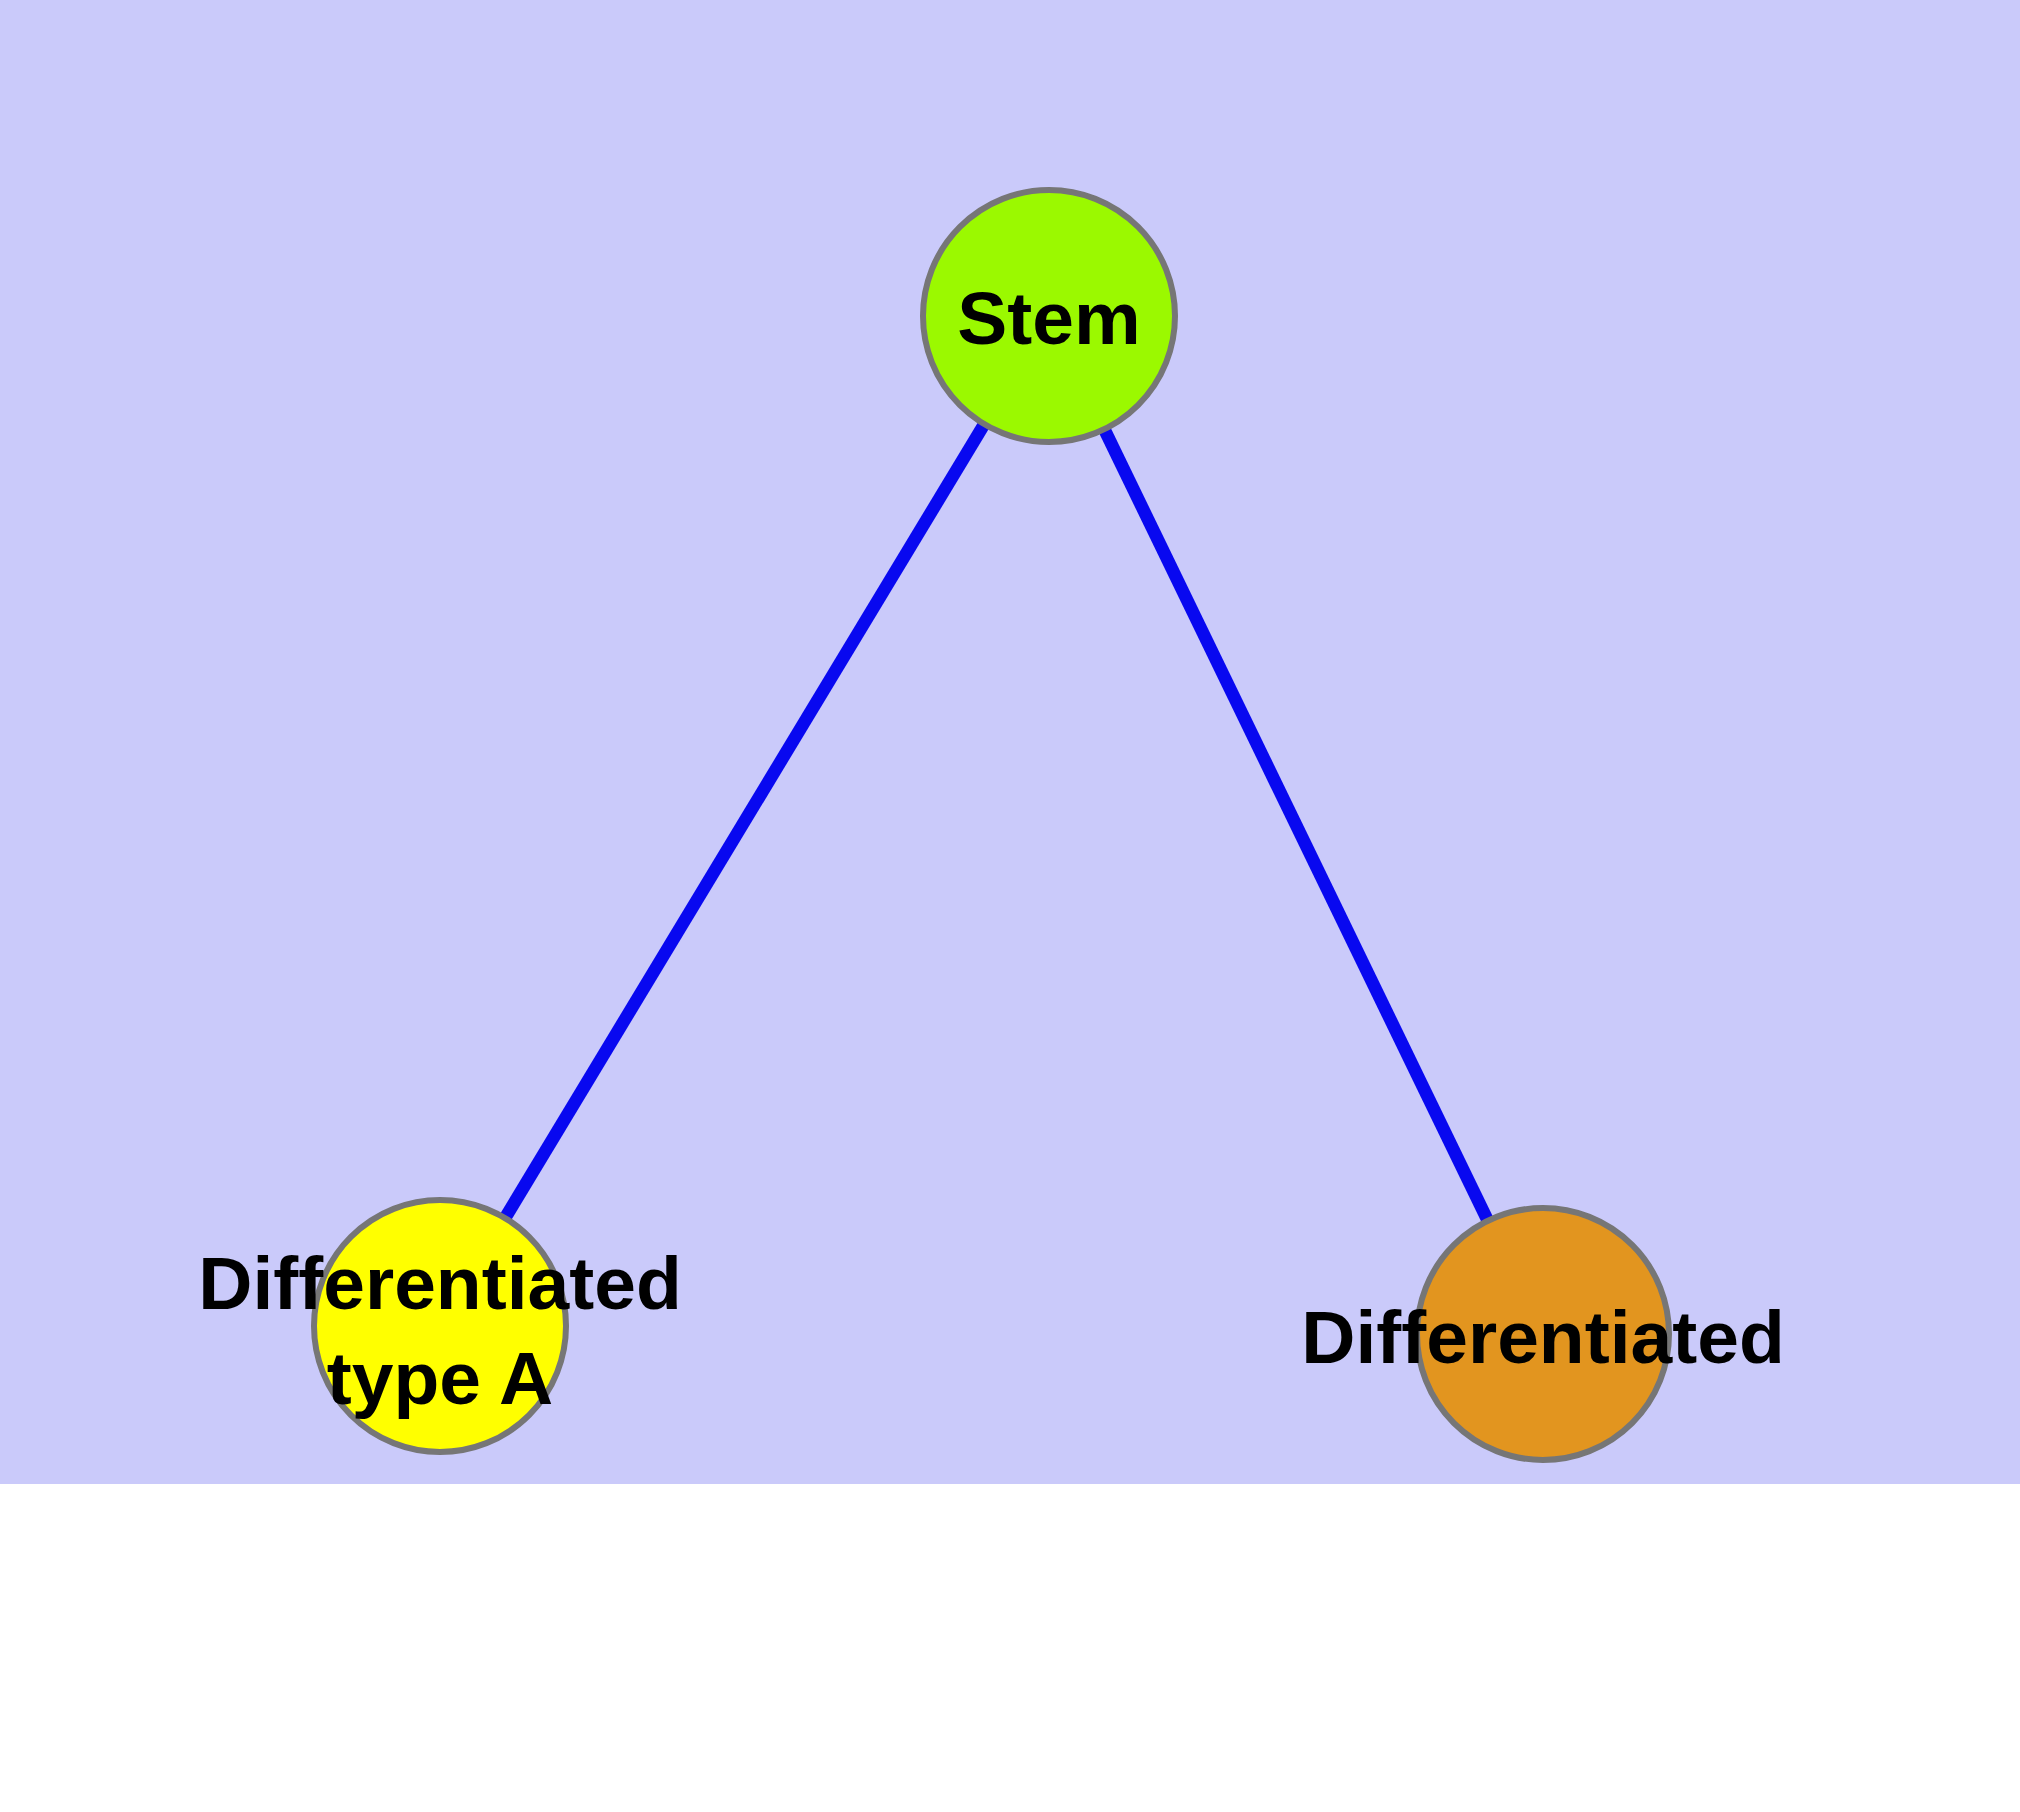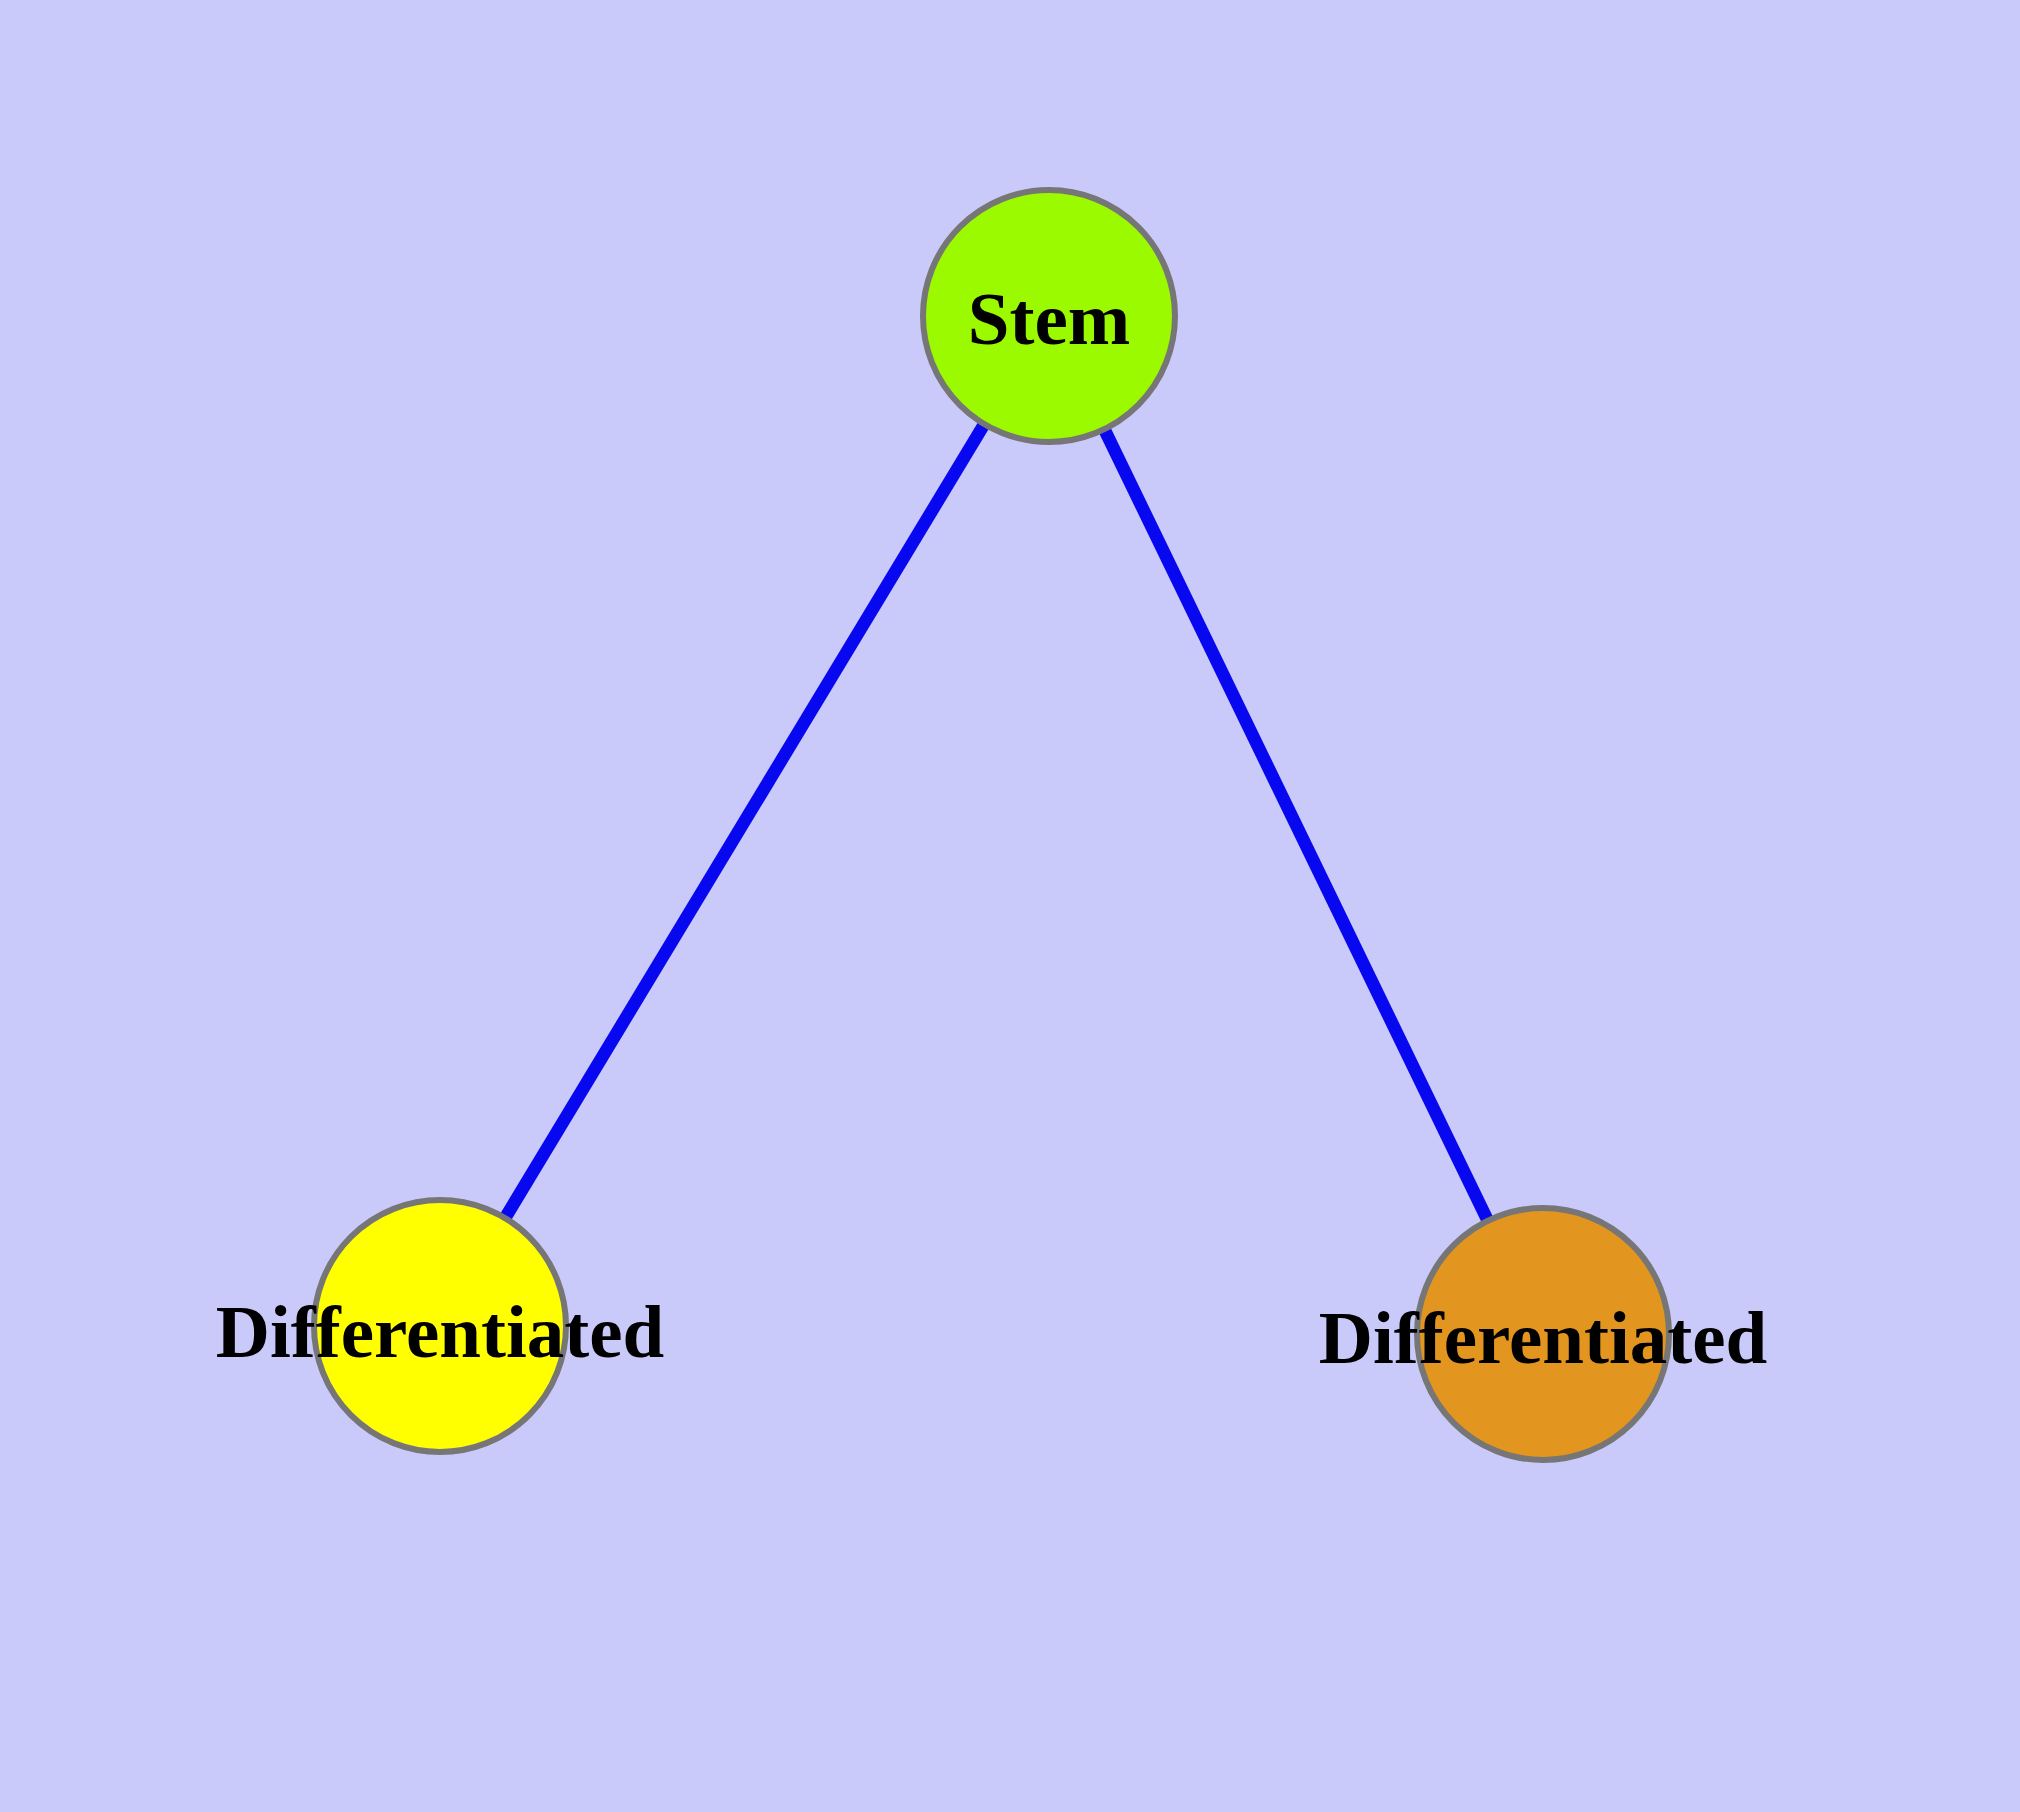--- a/index.html
+++ b/index.html
@@ -2,23 +2,23 @@
 <html style="font-size:13.6px"><head>
 <meta charset="utf-8">
 <style>
   html, body {
     margin: 0;
     padding: 0;
   }
   .canvas {
     position: relative;
     width: 2021px;
-    height: 1812px;
+    height: 1484px;
     overflow: hidden;
-    font-family: Liberation Serif, serif;
+    font-family: Liberation Sans, sans-serif;
   }
   .edges-layer {
     position: absolute;
     left: 0;
     top: 0;
     width: 2021px;
     height: 1812px;
   }
   .edge {
     stroke-width: 15px;
@@ -65,20 +65,21 @@
   <div class="node node-type-a" style="background: rgb(255, 255, 0); border-color: rgb(118, 118, 118);"></div>
 
   <div class="node node-type-b" style="background: rgb(226, 149, 31); border-color: rgb(118, 118, 118);"></div>
 
   <div class="node-label label-stem" style="color: rgb(0, 0, 0);">
     <span class="line">Stem</span>
   </div>
 
   <div class="node-label label-type-a" style="color: rgb(0, 0, 0);">
     <span class="line">Differentiated</span>
+    <span class="line">type A</span>
   </div>
 
   <div class="node-label label-type-b" style="color: rgb(0, 0, 0);">
     <span class="line">Differentiated</span>
   </div>
 
 </div>
 
 
 </body></html>

